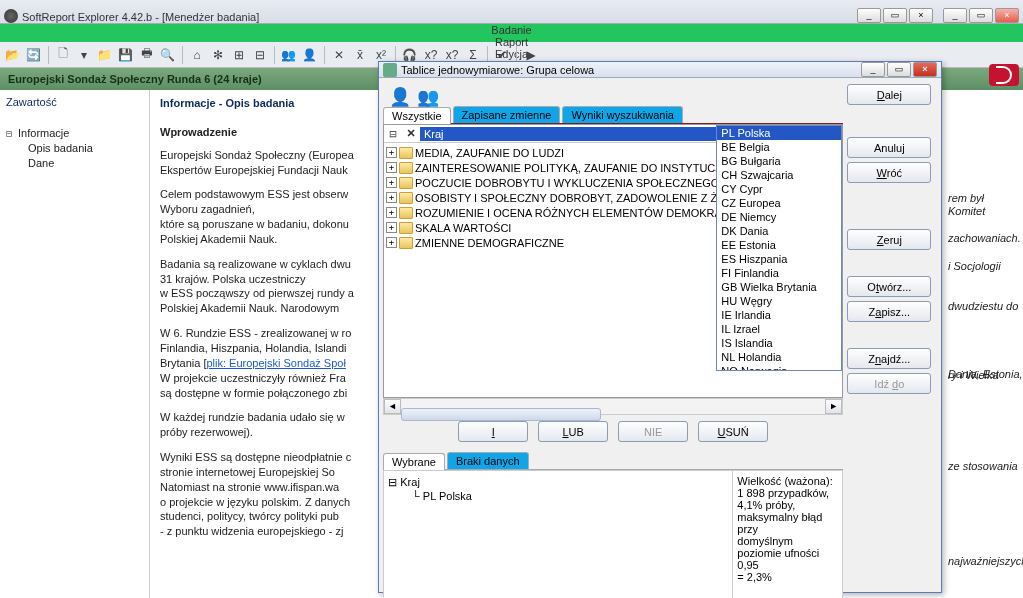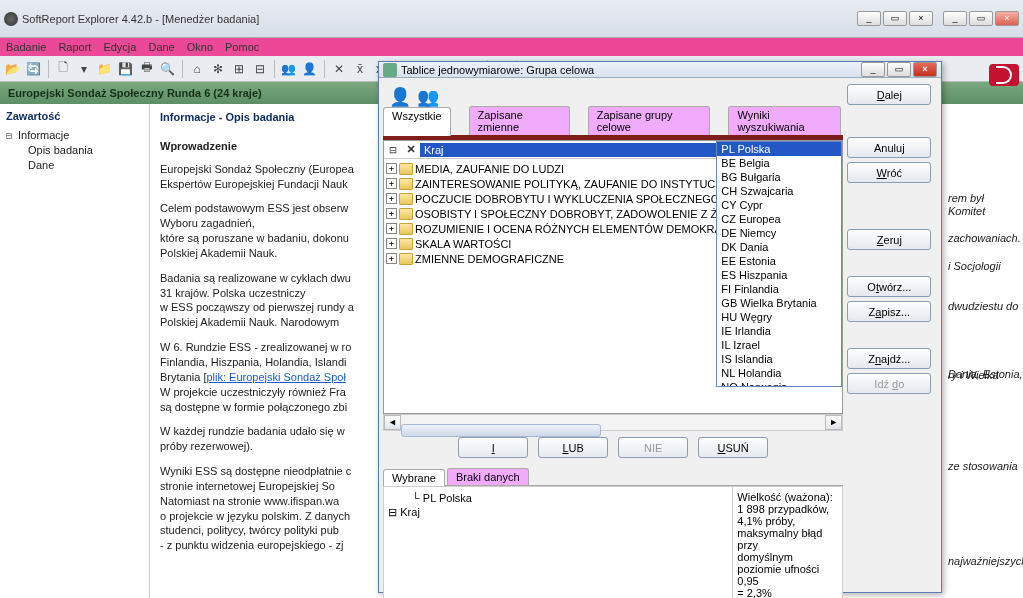--- a/index.html
+++ b/index.html
@@ -1,43 +1,43 @@
 <!DOCTYPE html>
 <html><head>
 <meta charset="utf-8">
 <style>
 * { box-sizing: border-box; margin: 0; padding: 0; font-family: Tahoma, Arial, sans-serif; font-size: 11px; }
 body { background: #fff; width: 1023px; height: 598px; overflow: hidden; position: relative; }
 
 
-.titlebar { height: 38px; background: linear-gradient(#e8ecf2,#d8dee8); display: flex; align-items: center; padding: 0 4px; border-bottom: 1px solid #aaa; }
+.titlebar { height: 24px; background: linear-gradient(#e8ecf2,#d8dee8); display: flex; align-items: flex-end; padding: 0 4px; border-bottom: 1px solid #aaa; }
 .titlebar .app-icon { width: 14px; height: 14px; background: radial-gradient(circle,#666,#333); border-radius: 50%; margin-right: 4px; }
 .titlebar .title { flex: 1; color: #333; }
 .winbtns { display: flex; gap: 2px; }
 .winbtn { width: 24px; height: 15px; border: 1px solid #999; background: linear-gradient(#fefefe,#ddd); border-radius: 2px; text-align: center; line-height: 12px; font-size: 9px; cursor: pointer; }
 .winbtn.close { background: linear-gradient(#f8b0a8,#e06050); color: #fff; }
 
 
-.menubar { height: 18px; background: #ec4899; display: flex; align-items: center; padding: 0 6px; gap: 12px; color: #333; }
+.menubar { height: 18px; background: #22c55e; display: flex; align-items: center; padding: 0 6px; color: #333; flex-direction: column; }
 .menubar span { cursor: pointer; }
 
 
 .toolbar { height: 26px; background: #e9edf2; border-bottom: 1px solid #bbb; display: flex; align-items: center; padding: 0 4px; gap: 3px; }
 .tbtn { width: 18px; height: 18px; border: 1px solid transparent; display: flex; align-items: center; justify-content: center; font-size: 12px; cursor: pointer; color: #444; }
 .tsep { width: 1px; height: 18px; background: #bbb; margin: 0 2px; }
 
 
 .banner { height: 22px; background: linear-gradient(#7aa87f,#5e8f64); display: flex; align-items: center; padding: 0 8px; color: #163018; font-size: 14px; font-weight: bold; }
 .banner .logo { position: absolute; right: 4px; top: 64px; width: 30px; height: 22px; background: #c41230; border-radius: 4px; display:flex; align-items:center; justify-content:center; }
 .banner .logo::after { content:""; width:14px; height:14px; border:2px solid #fff; border-left:none; border-radius:0 10px 10px 0; }
 
 
 .main { display: flex; height: calc(598px - 20px - 18px - 26px - 22px); }
 .sidebar { width: 150px; border-right: 1px solid #ccc; padding: 6px; background: #fff; }
-.sidebar h4 { color: #0b2b5e; font-weight: bold; font-size: 11px; margin-bottom: 6px; }
+.sidebar h4 { color: #0b2b5e; font-weight: normal; font-size: 11px; margin-bottom: 18px; }
 .treei { color: #222; line-height: 15px; }
 .treei .tglyph { color: #666; font-family: monospace; font-size: 10px; }
 
 .content { flex: 1; padding: 6px 10px; color: #222; line-height: 1.35; overflow: hidden; position: relative; }
 .content h4 { color: #0b2b5e; font-weight: bold; margin-bottom: 14px; }
 .content h5 { font-weight: bold; margin-bottom: 8px; color: #222; }
 .content p { margin-bottom: 10px; }
 .content a { color: #1a5bcc; }
 
 
@@ -51,22 +51,22 @@
 .dlg-left { width:462px; display:flex; flex-direction:column; }
 .dlg-right { width:90px; display:flex; flex-direction:column; gap:4px; padding-top:2px; }
 
 .dbtn { width:84px; height:21px; border:1px solid #8a9db5; background:linear-gradient(#fefefe,#e4e8ee); border-radius:3px; font-size:11px; cursor:pointer; }
 .dbtn u { text-decoration: underline; }
 .dbtn.disabled { color:#999; }
 
 .icontabs { height: 30px; display:flex; align-items:center; padding-left:4px; }
 .icontabs .ppl { width:28px; height:26px; display:flex; align-items:center; justify-content:center; font-size:18px; color:#333; cursor:pointer; }
 
-.tabs { display:flex; border-bottom:5px solid #7f1d1d; margin-top:-6px;gap:16px; }
-.tab { padding:2px 8px; border:1px solid #aaa; border-bottom:none; background:#f0abfc; margin-right:2px; border-radius:3px 3px 0 0; cursor:pointer; font-size:11px; }
+.tabs { display:flex; border-bottom:1px solid #7f1d1d; margin-top:-6px; }
+.tab { padding:2px 8px; border:1px solid #aaa; border-bottom:none; background:#0ea5e9; margin-right:2px; border-radius:3px 3px 0 0; cursor:pointer; font-size:11px; }
 .tab.active { background:#fff; position:relative; top:1px; }
 
 .varbox { border:1px solid #999; background:#fff; height:274px; position:relative; overflow:hidden; }
 .varhead { height:18px; border-bottom:1px solid #ccc; display:flex; align-items:center; }
 .varhead .xp { width:18px; text-align:center; font-family:monospace; font-size:12px; cursor:pointer; color:#555;}
 .varhead .xc { width:18px; text-align:center; font-weight:bold; cursor:pointer; color:#333;}
 .varhead .kraj { flex:1; background:#2257c5; color:#fff; padding:1px 4px; }
 
 .varlist { padding:2px; }
 .vitem { display:flex; align-items:center; height:15px; gap:2px; }
@@ -221,21 +221,20 @@
   </div>
   <div class="dlg-body">
     <div class="dlg-left">
       <div class="icontabs">
         <div class="ppl">👤</div>
         <div class="ppl">👥</div>
       </div>
       <div class="tabs">
         <div class="tab active">Wszystkie</div>
         <div class="tab">Zapisane zmienne</div>
-        <div class="tab">Zapisane grupy celowe</div>
         <div class="tab">Wyniki wyszukiwania</div>
       </div>
       <div class="varbox">
         <div class="varhead">
           <div class="xp">⊟</div>
           <div class="xc">✕</div>
           <div class="kraj">Kraj</div>
         </div>
         <div class="varlist">
           <div class="vitem">
@@ -309,22 +308,22 @@
         <button class="opbtn"><u>L</u>UB</button>
         <button class="opbtn disabled">NIE</button>
         <button class="opbtn"><u>U</u>SUŃ</button>
       </div>
       <div class="tabs2">
         <div class="tab active">Wybrane</div>
         <div class="tab">Braki danych</div>
       </div>
       <div class="selbox">
         <div class="seltree">
+          <div class="node">⊟ <span>Kraj</span></div>
           <div class="node" style="padding-left:24px">└ <span>PL  Polska</span></div>
-          <div class="node">⊟ <span>Kraj</span></div>
         </div>
         <div class="selinfo">
           <div>Wielkość (ważona):</div>
           <div>1 898 przypadków,</div>
           <div>4,1% próby,</div>
           <div>maksymalny błąd przy</div>
           <div>domyślnym</div>
           <div>poziomie ufności 0,95</div>
           <div>= 2,3%</div>
           <div style="height:56px"></div>

